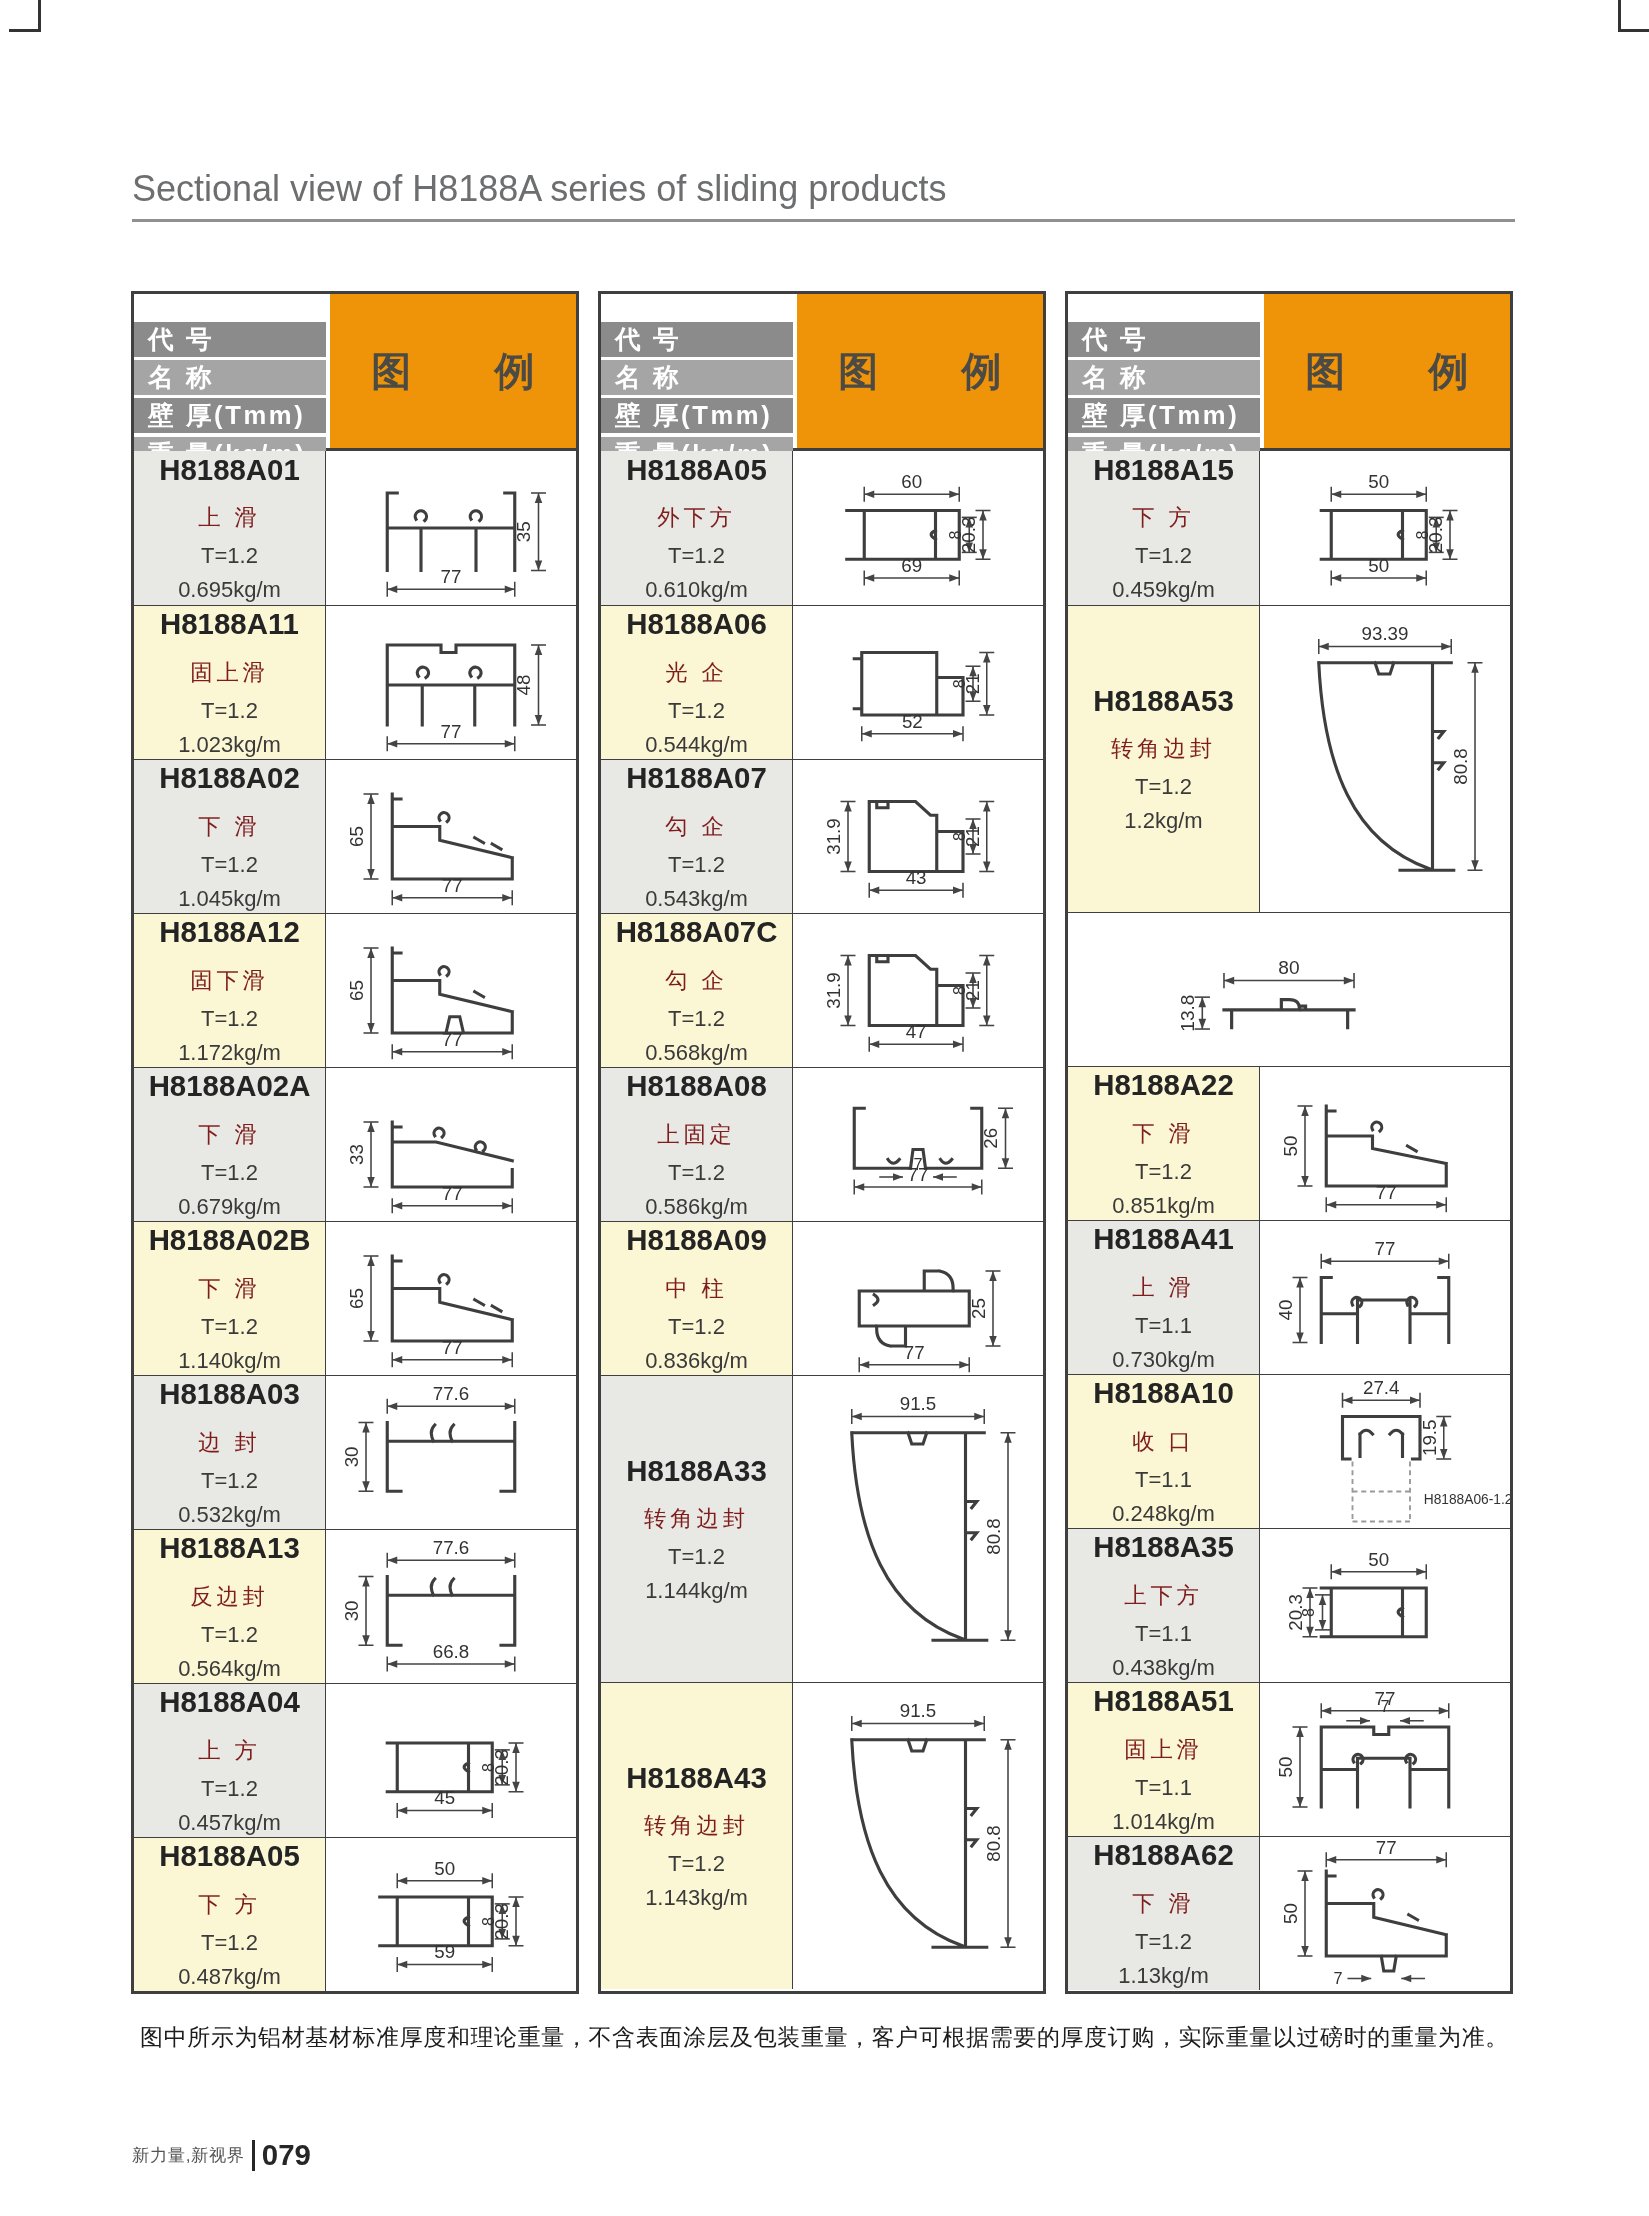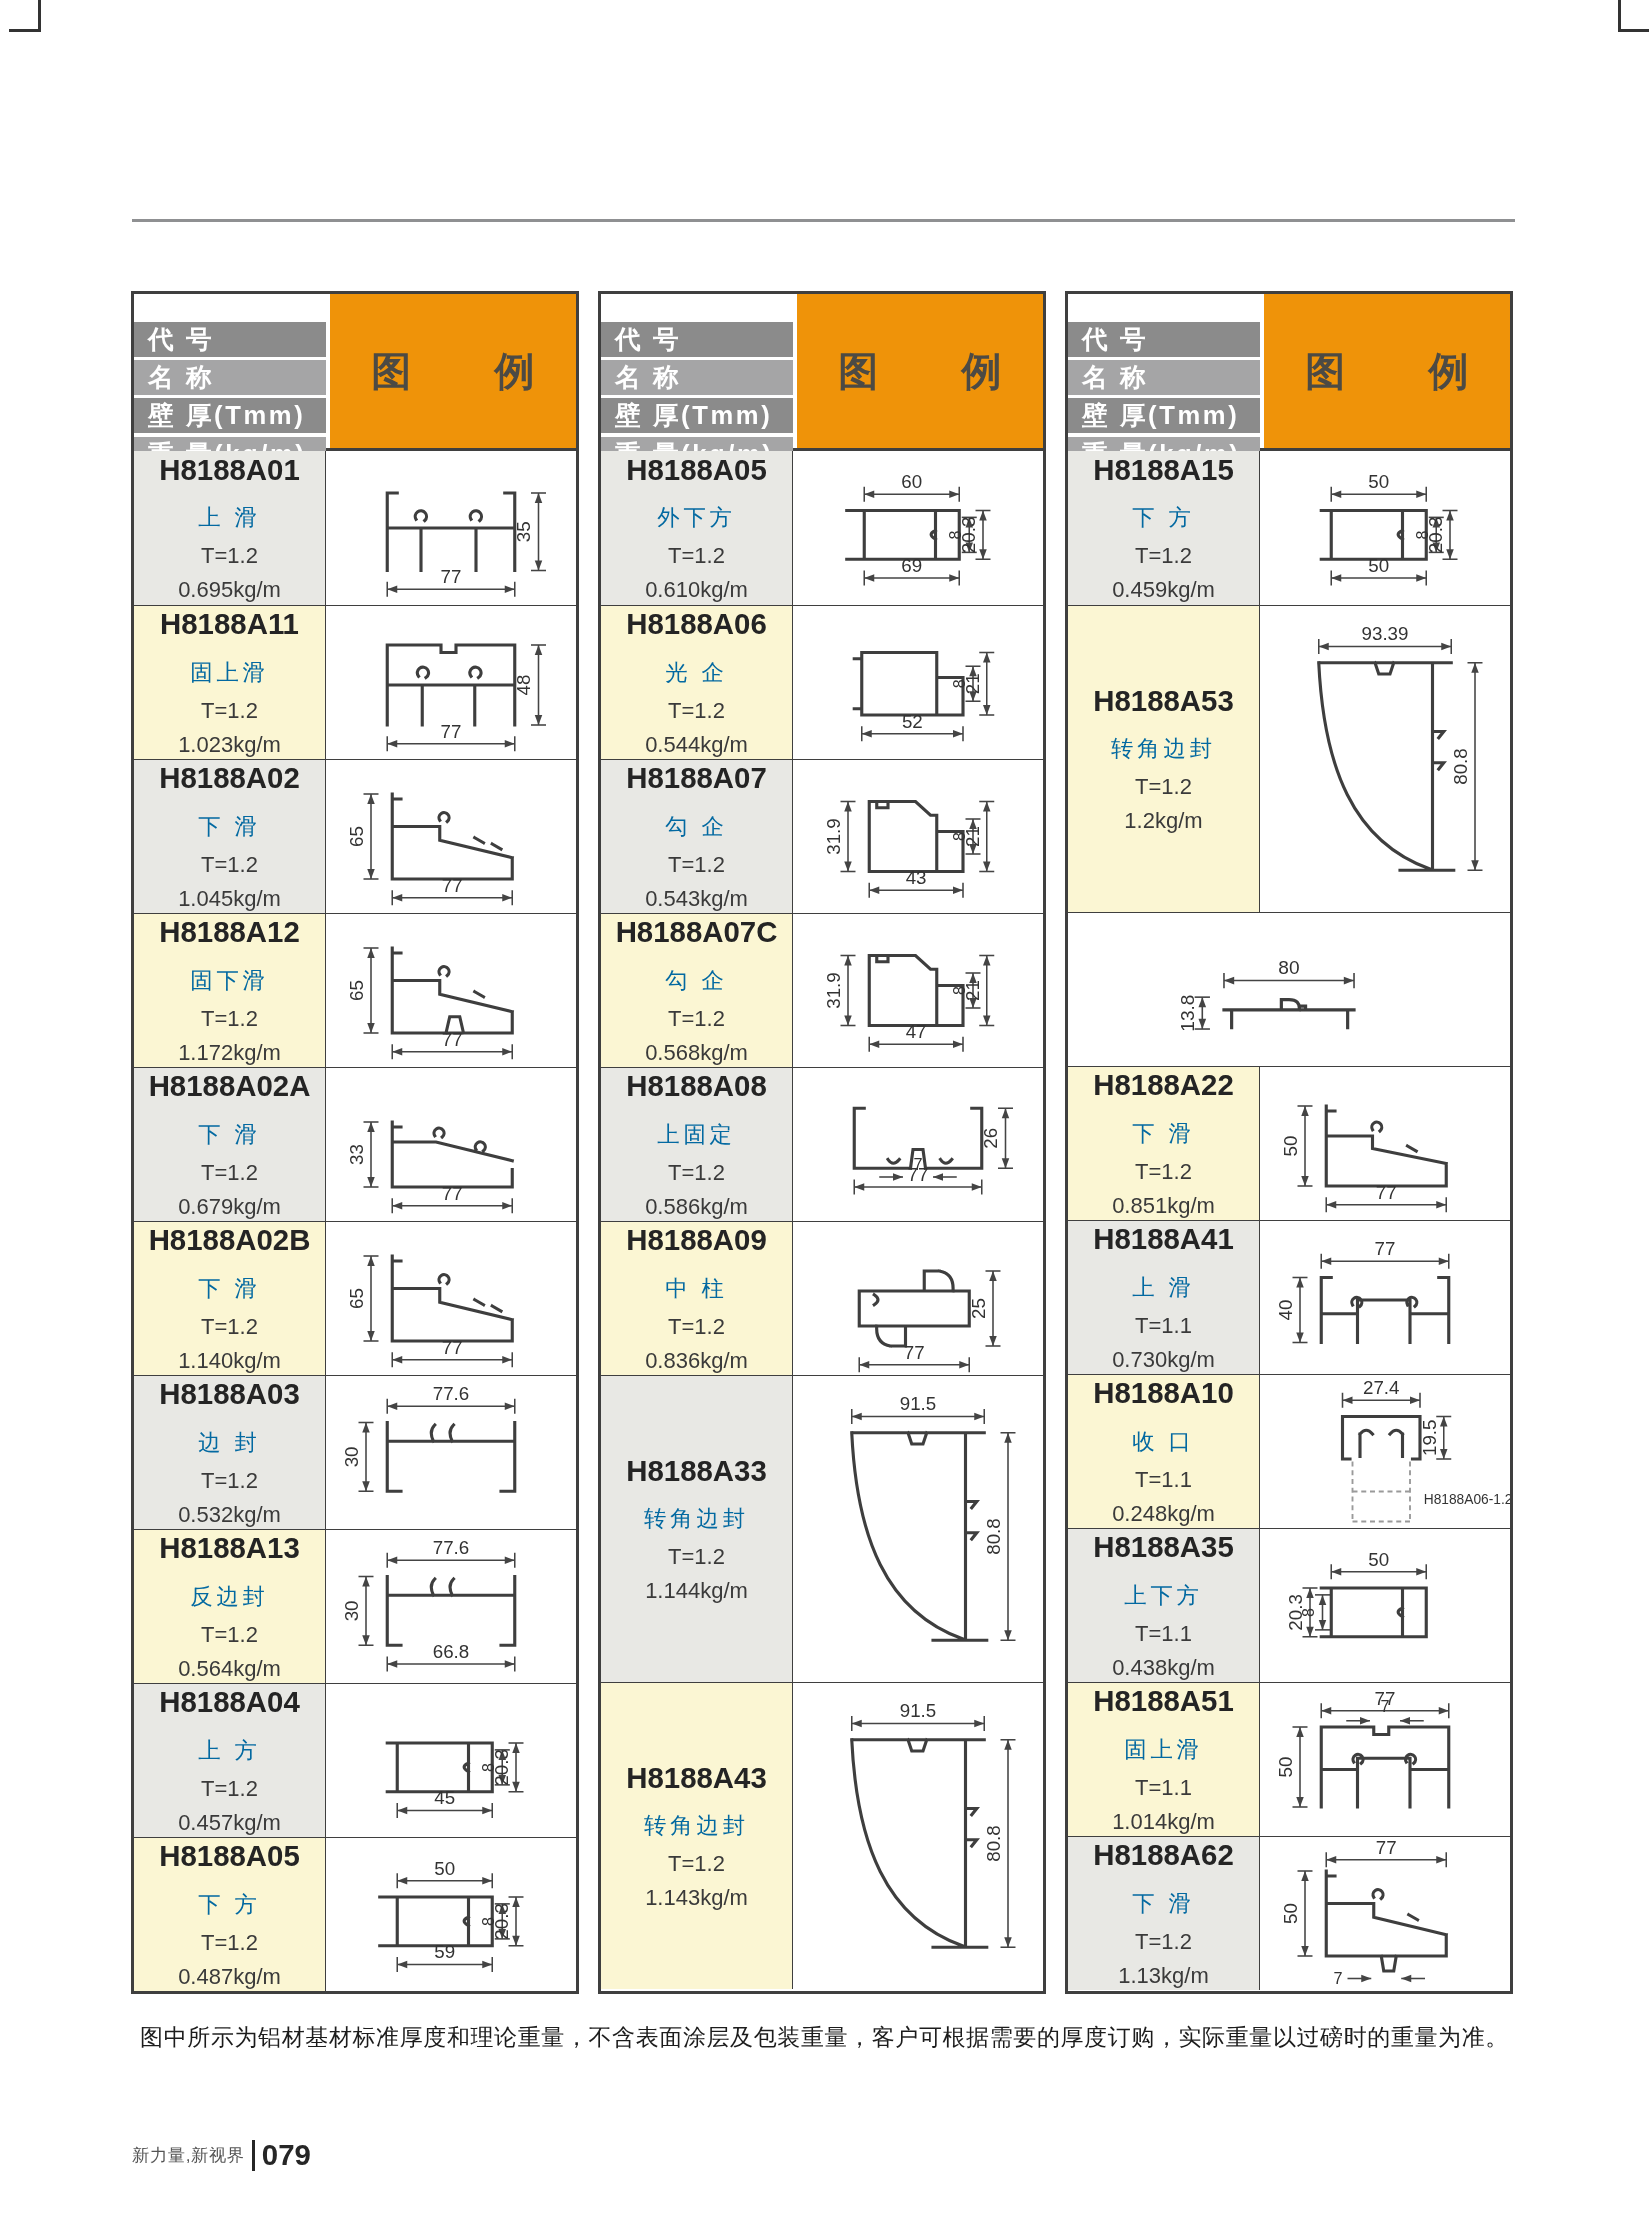--- a/index.html
+++ b/index.html
@@ -26,41 +26,42 @@
   .band.dark{background:#8b8b8b;}
   .band.light{background:#a5a5a6;}
   .legend{flex:1;background:#ef9309;display:flex;align-items:center;justify-content:center;font-size:40px;font-weight:bold;color:#4c4a44;letter-spacing:36px;text-indent:36px;}
 
   .row{display:flex;border-top:1.9px solid #3f3f3f;box-sizing:border-box;}
   .row:first-child{border-top:none;}
   .label{width:192px;border-right:1.9px solid #3f3f3f;display:flex;flex-direction:column;align-items:center;justify-content:center;text-align:center;box-sizing:border-box;padding:5.1px 3.8px;}
   .bg-gray{background:#e8e8e4;}
   .bg-yellow{background:#fbf6d3;}
   .code{font-size:29.4px;font-weight:bold;color:#242424;margin-bottom:15.4px;white-space:nowrap;}
-  .pname{font-size:22.4px;color:#0369a1;letter-spacing:3.8px;margin-bottom:10.2px;white-space:nowrap;}
+  .pname{font-size:22.4px;color:#7f1d1d;letter-spacing:3.8px;margin-bottom:10.2px;white-space:nowrap;}
   .spec{font-size:22px;color:#3a3a3a;margin-bottom:7.7px;}
   .weight{font-size:22px;color:#3a3a3a;}
   .drawing{flex:1;background:#fff;display:flex;align-items:center;justify-content:center;overflow:hidden;}
   .drawing svg{width:100%;height:100%;display:block;}
   svg text{font-family:"Liberation Sans", sans-serif;fill:#333;}
 
   
   .note{position:absolute;left:0;top:2022px;width:100%;text-align:center;font-size:23px;color:#1c1c1c;letter-spacing:0.6px;}
   .footer{position:absolute;left:132px;top:2140px;display:flex;align-items:center;}
   .brand{font-size:17.3px;color:#555;margin-right:7.7px;letter-spacing:0.6px;}
   .pageno{font-size:29.4px;font-weight:bold;color:#262626;border-left:3.8px solid #262626;padding-left:6.4px;line-height:1.05;}
 </style>
 </head>
 <body>
 
 <div class="page">
 
   <div class="mark mark-tl"></div>
   <div class="mark mark-tr"></div>
 
+  <div class="subtitle">Sectional view of H8188A series of sliding products</div>
   <div class="rule"></div>
 
   <div class="tables">
 
     <section class="spec-table">
       <div class="thead">
         <div class="thead-left">
           <div class="band dark">代 号</div>
           <div class="band light">名 称</div>
           <div class="band dark">壁 厚(Tmm)</div>

